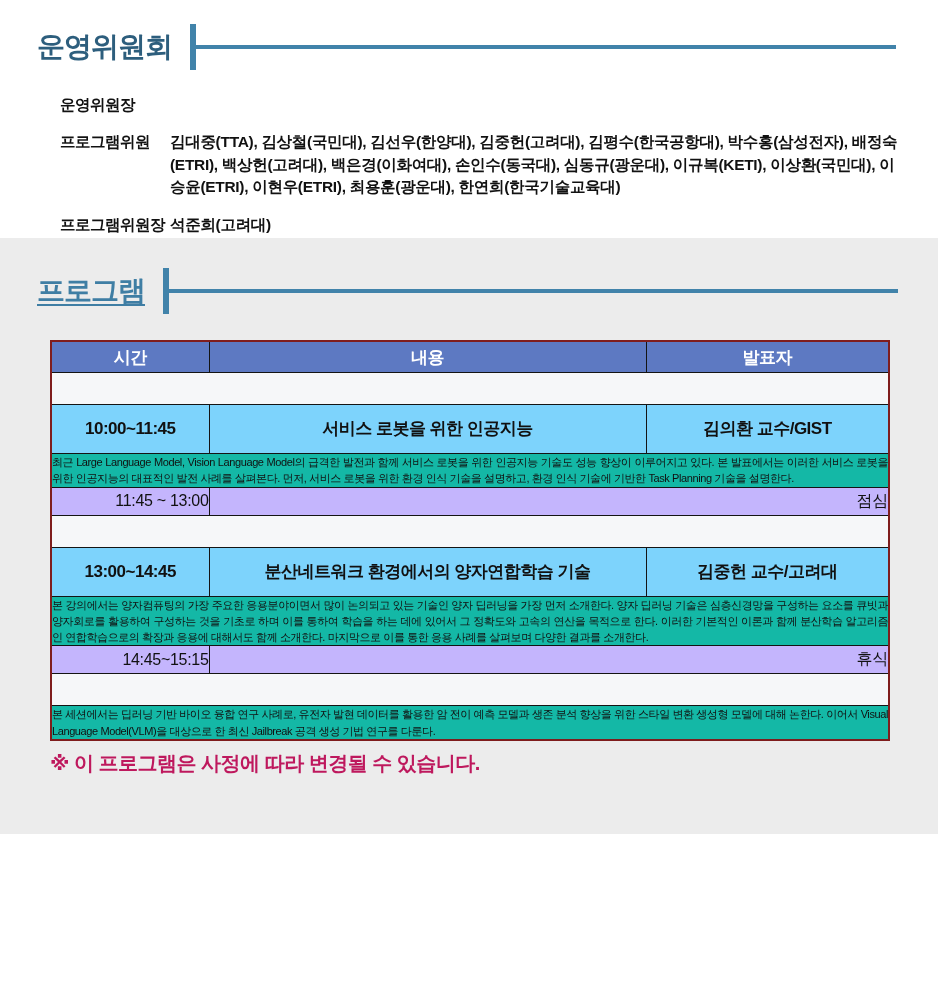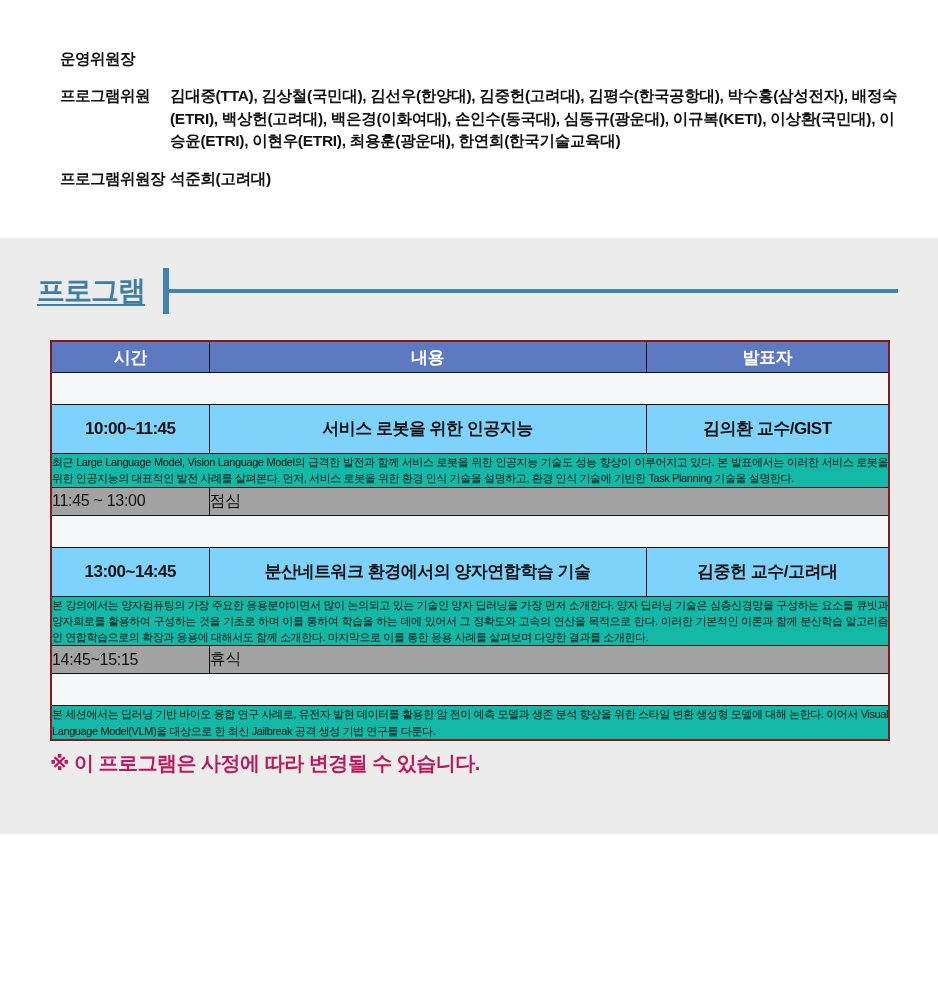--- a/index.html
+++ b/index.html
@@ -119,42 +119,49 @@
   td.desc-cell {
     background: #14b8a6;
     font-size: 11px;
     line-height: 1.48;
     text-align: justify;
     padding: 5px 7px 6px 7px;
     letter-spacing: -0.4px;
     vertical-align: top;
   }
   td.meal-time-cell, td.meal-label-cell {
-    background: #a3a3a3;
+    background: #c4b5fd;
     height: 27px;
-    text-align: left;
+    text-align: right;
     vertical-align: middle;
     font-size: 16px;
     letter-spacing: -0.3px;
   }
   .program-note {
     width: 851px;
     font-size: 20px;
     font-weight: bold;
     letter-spacing: -0.5px;
     margin-top: 9px;
     color: #be185d;
   }
 </style>
 </head>
 <body>
 
 <div class="page">
 
   <div class="committee-section">
+    <div class="section-header">
+      <span class="section-title title-committee">운영위원회</span>
+      <span class="header-rule">
+        <span class="vbar"></span>
+        <span class="hline" style="margin-right:2px;"></span>
+      </span>
+    </div>
 
     <div class="committee-rows">
       <div class="committee-row">
         <span class="committee-label">운영위원장</span>
       </div>
       <div class="committee-row">
         <span class="committee-label">프로그램위원</span>
         <span class="committee-value">김대중(TTA), 김상철(국민대), 김선우(한양대), 김중헌(고려대), 김평수(한국공항대), 박수홍(삼성전자), 배정숙(ETRI), 백상헌(고려대), 백은경(이화여대), 손인수(동국대), 심동규(광운대), 이규복(KETI), 이상환(국민대), 이승윤(ETRI), 이현우(ETRI), 최용훈(광운대), 한연희(한국기술교육대)</span>
       </div>
       <div class="committee-row">

